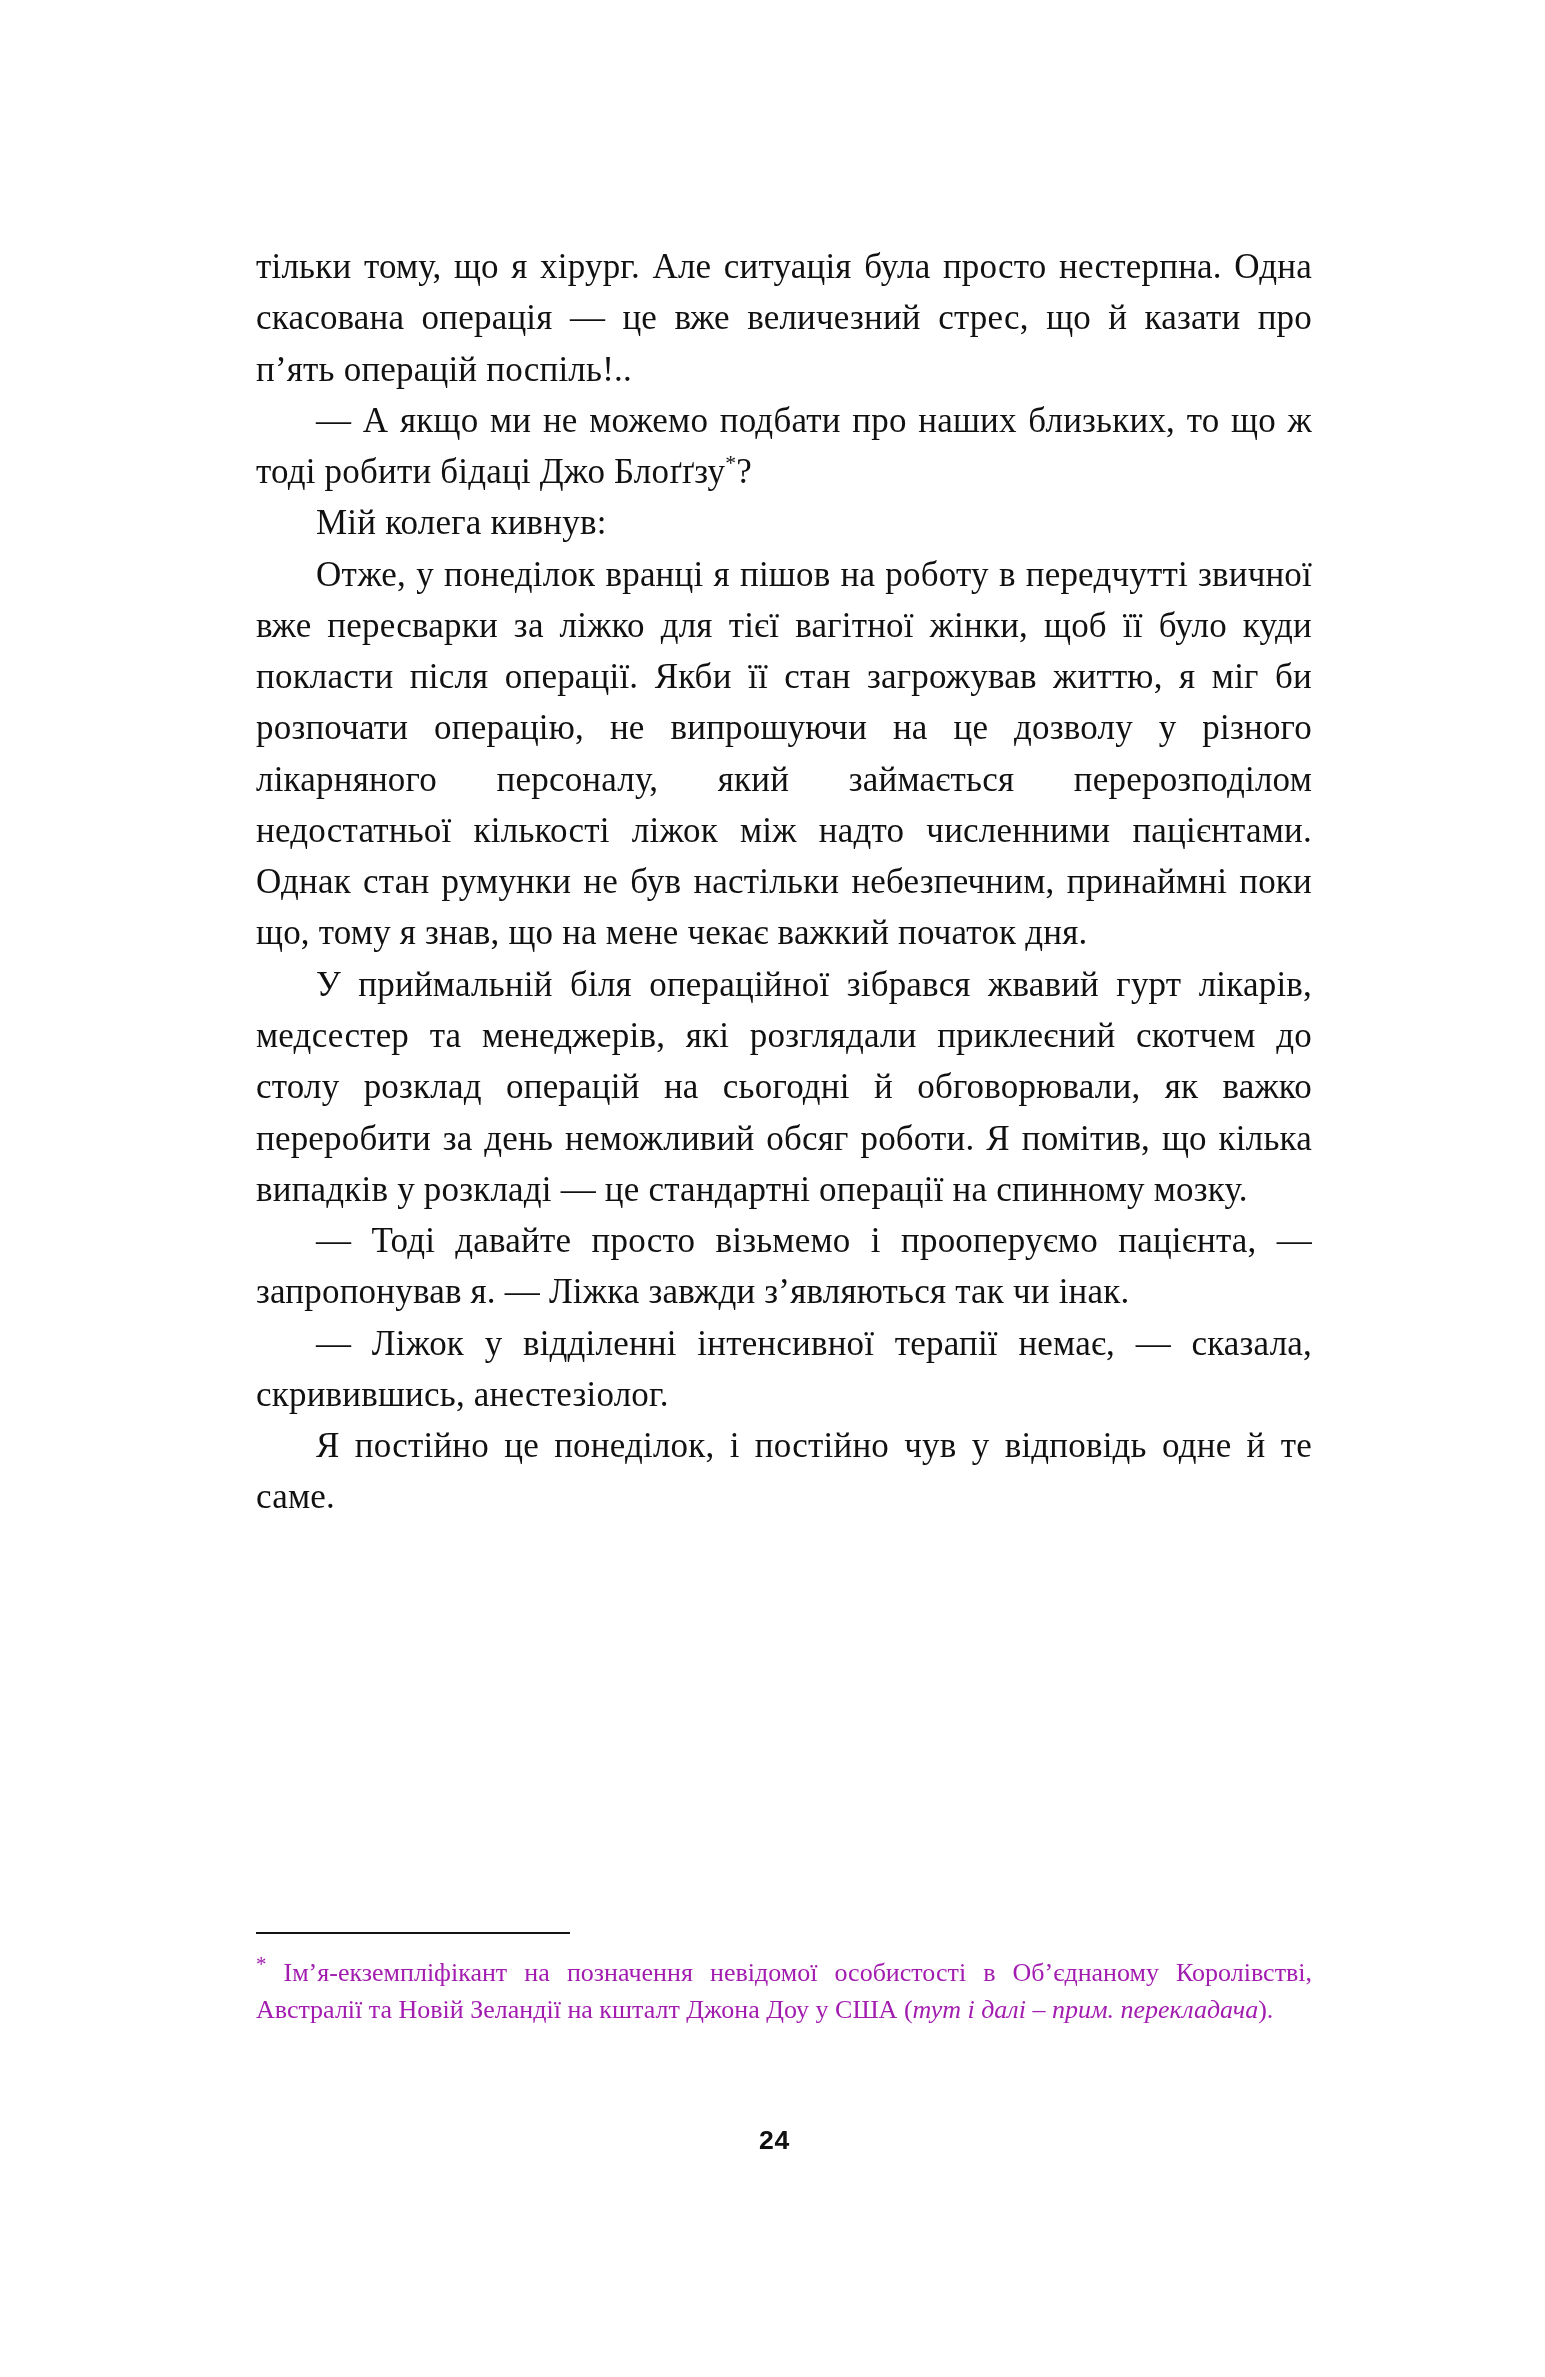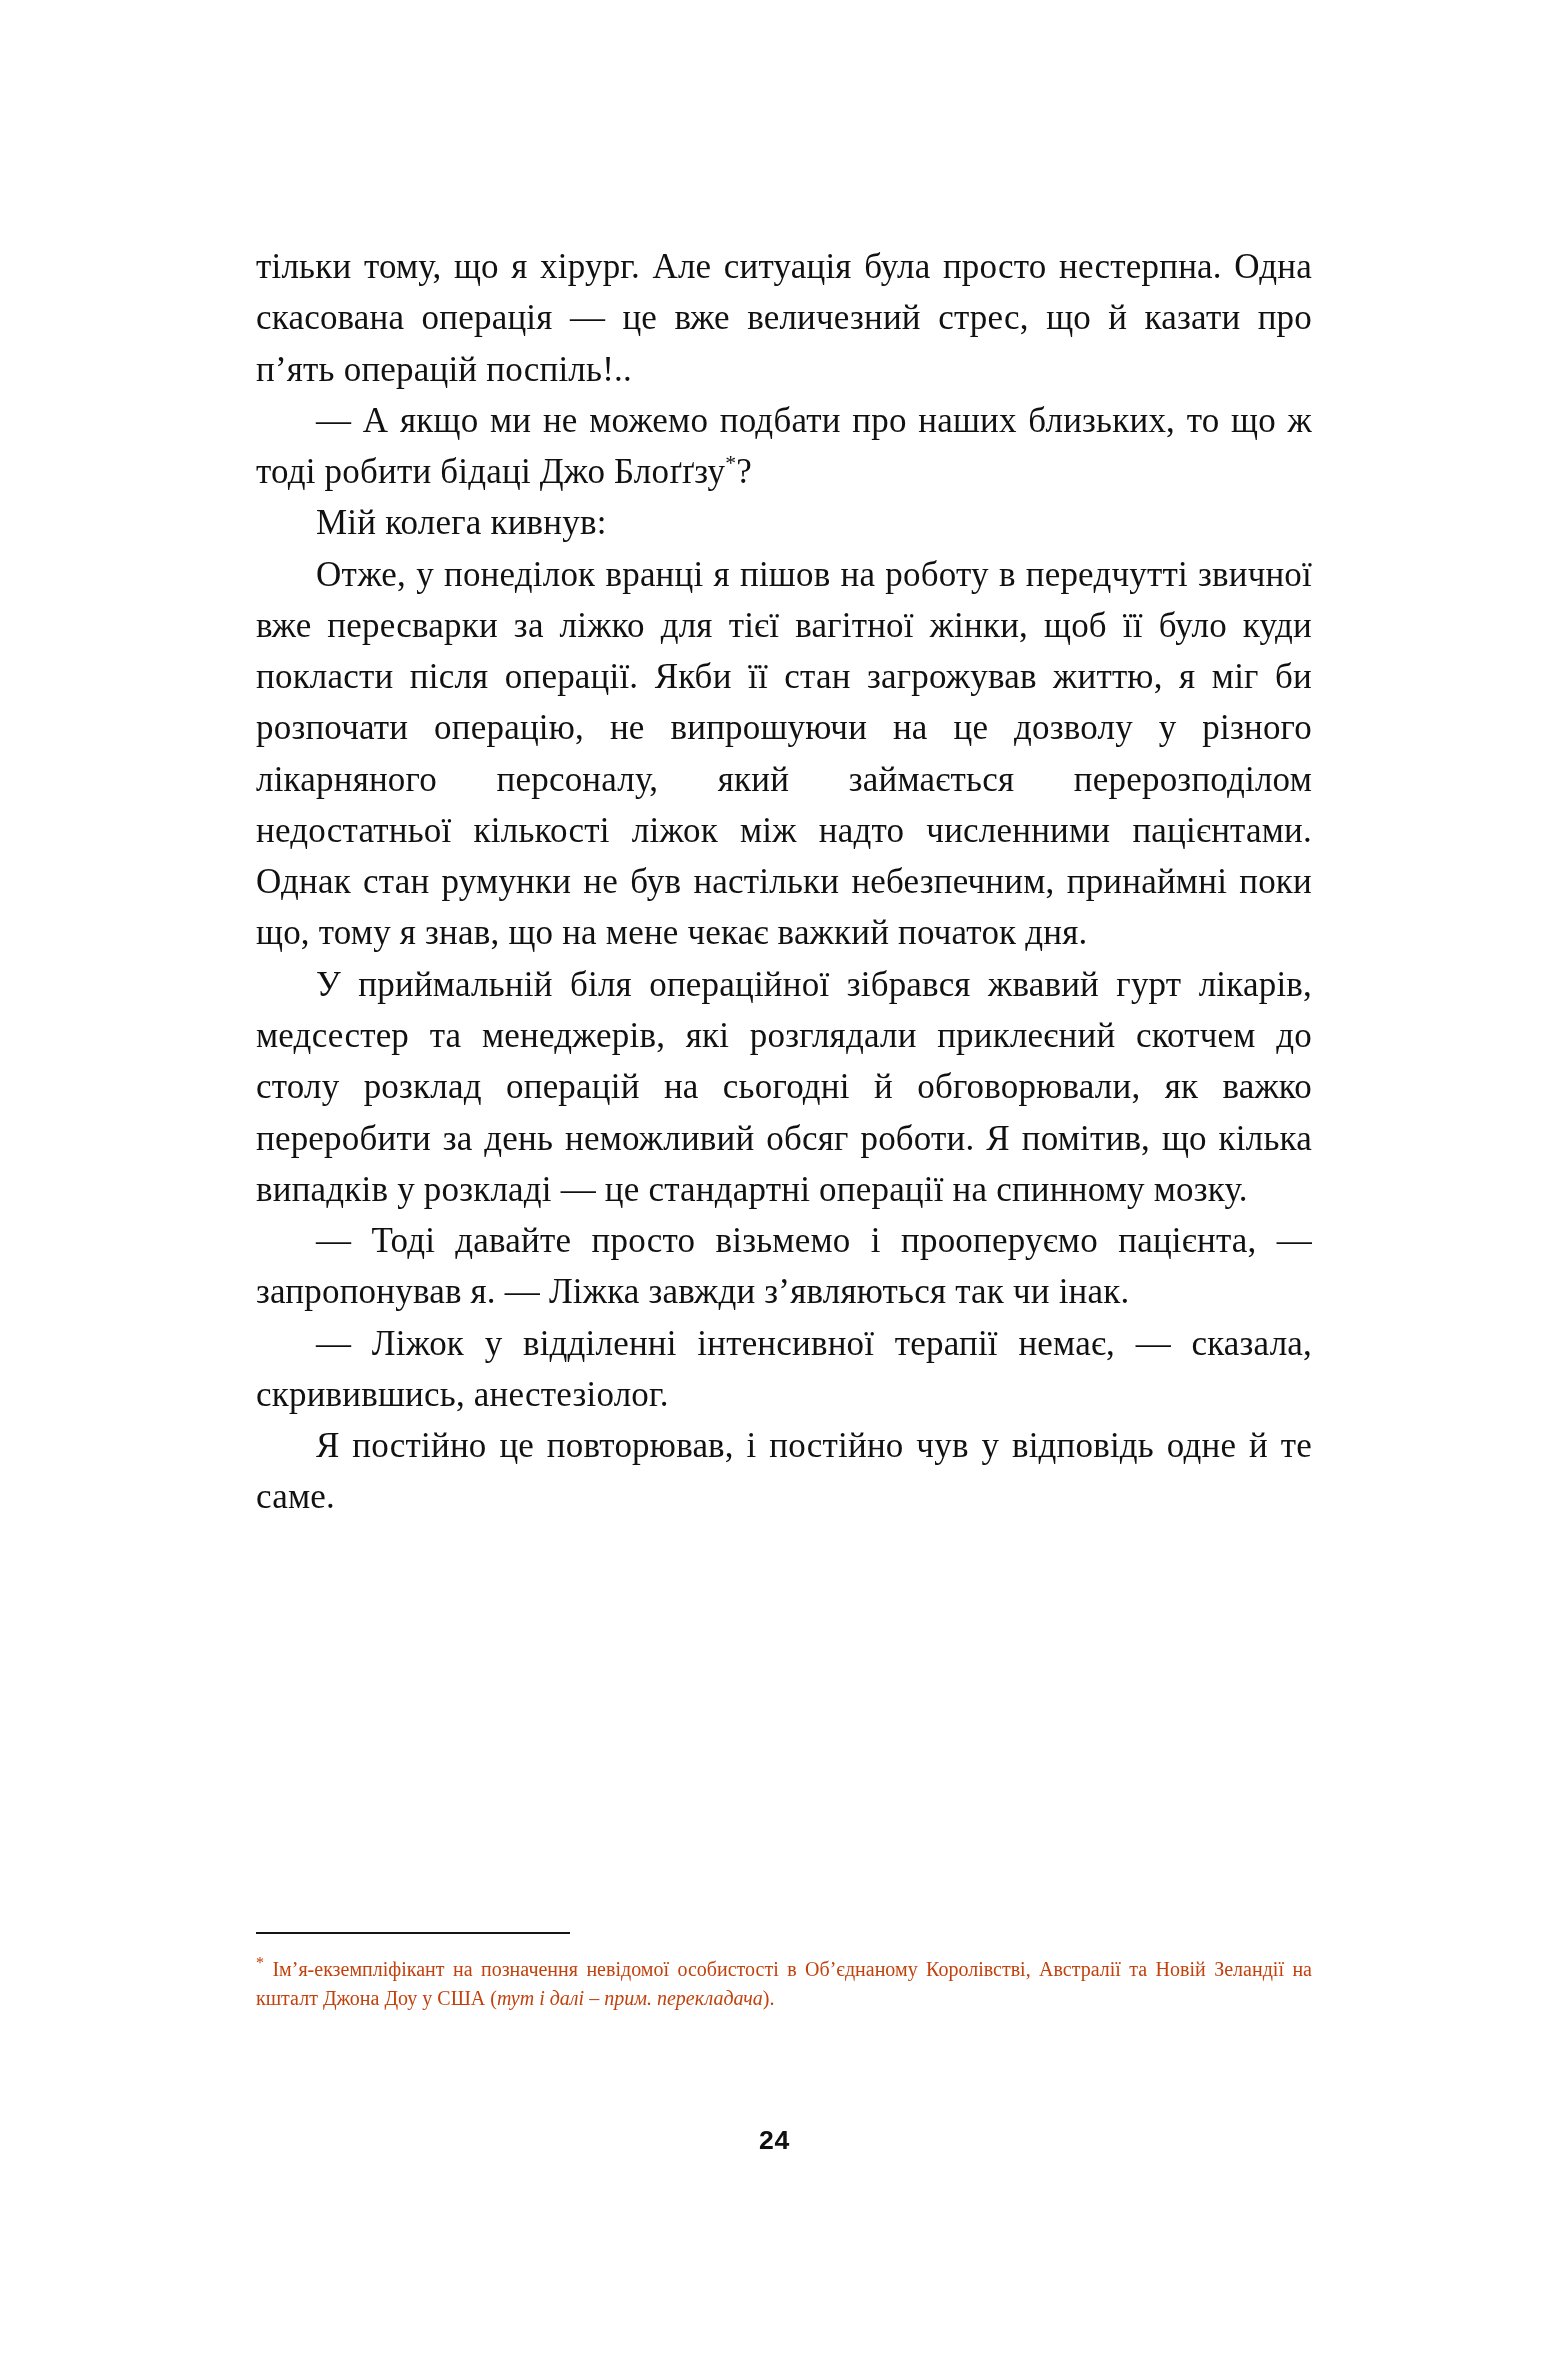--- a/index.html
+++ b/index.html
@@ -50,24 +50,24 @@
     right: 233px;
     top: 1932px;
   }
   .footnote-rule {
     width: 314px;
     height: 2.4px;
     background: #151515;
     margin: 0 0 21px 0;
   }
   .footnote-text {
-    font-size: 20px;
+    font-size: 26px;
     line-height: 1.42;
     text-align: justify;
-    color: #c2410c;
+    color: #a21caf;
   }
   .footnote-text .fn-star {
     font-size: 0.8em;
     vertical-align: super;
     line-height: 0;
   }
   .footnote-text i {
     font-style: italic;
   }
   .page-number {
@@ -89,21 +89,21 @@
 <div class="page">
 
   <div class="body-text">
     <p class="no-indent">тільки тому, що я хірург. Але ситуація була просто нестерпна. Одна скасована операція — це вже величезний стрес, що й казати про п’ять операцій поспіль!..</p>
     <p class="indent"><span>— А якщо ми не можемо подбати про наших близьких, то що ж тоді робити бідаці Джо Блоґґзу</span><sup class="fn-marker">*</sup><span>?</span></p>
     <p class="indent">Мій колега кивнув:</p>
     <p class="indent">Отже, у понеділок вранці я пішов на роботу в передчутті звичної вже пересварки за ліжко для тієї вагітної жінки, щоб її було куди покласти після операції. Якби її стан загрожував життю, я міг би розпочати операцію, не випрошуючи на це дозволу у різного лікарняного персоналу, який займається перерозподілом недостатньої кількості ліжок між надто численними пацієнтами. Однак стан румунки не був настільки небезпечним, принаймні поки що, тому я знав, що на мене чекає важкий початок дня.</p>
     <p class="indent">У приймальній біля операційної зібрався жвавий гурт лікарів, медсестер та менеджерів, які розглядали приклеєний скотчем до столу розклад операцій на сьогодні й обговорювали, як важко переробити за день неможливий обсяг роботи. Я помітив, що кілька випадків у розкладі — це стандартні операції на спинному мозку.</p>
     <p class="indent">— Тоді давайте просто візьмемо і прооперуємо пацієнта, — запропонував я. — Ліжка завжди з’являються так чи інак.</p>
     <p class="indent">— Ліжок у відділенні інтенсивної терапії немає, — сказала, скривившись, анестезіолог.</p>
-    <p class="indent">Я постійно це повторював, і постійно чув у відповідь одне й те саме.</p>
+    <p class="indent">Я постійно це понеділок, і постійно чув у відповідь одне й те саме.</p>
   </div>
 
   <div class="footnote-area">
     <div class="footnote-rule"></div>
     <div class="footnote-text"><span class="fn-star">*</span><span> Ім’я-екземпліфікант на позначення невідомої особистості в Об’єднаному Королівстві, Австралії та Новій Зеландії на кшталт Джона Доу у США (</span><i>тут і далі – прим. перекладача</i><span>).</span></div>
   </div>
 
   <div class="page-number">24</div>
 
 </div>

